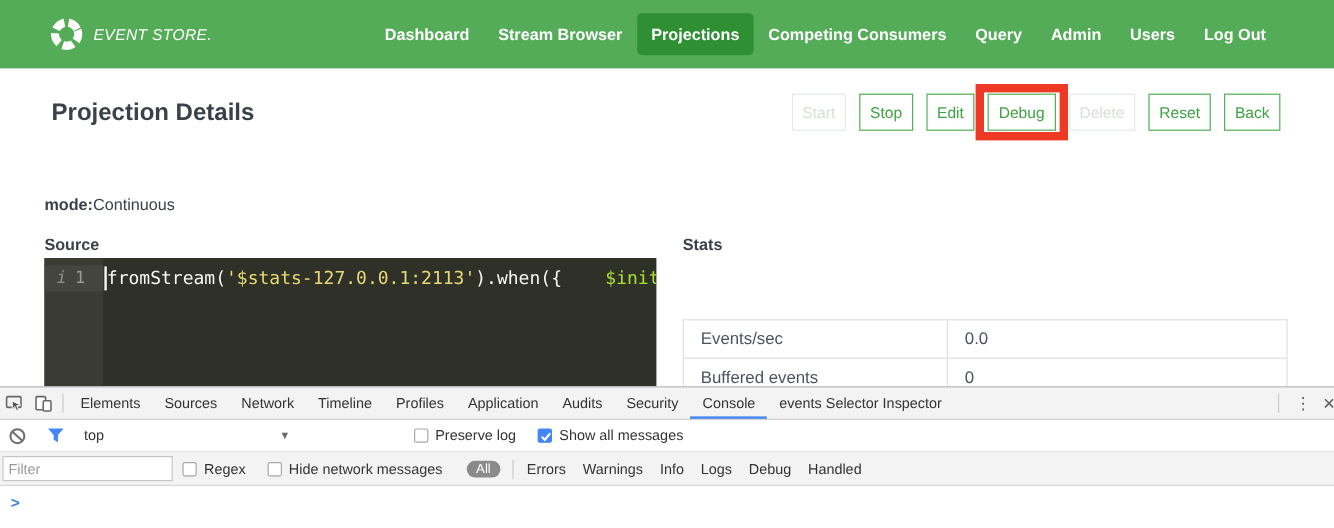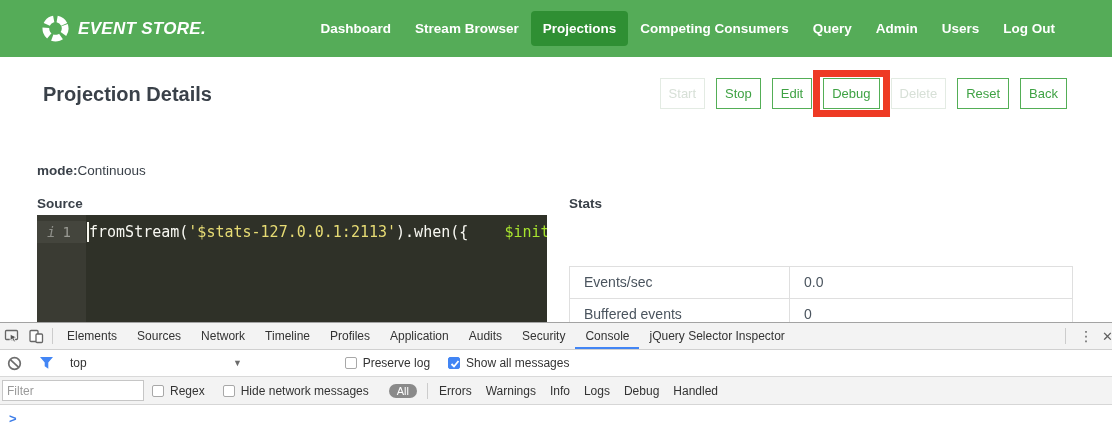--- a/index.html
+++ b/index.html
@@ -5,21 +5,21 @@
   * { margin:0; padding:0; box-sizing:border-box; }
   html,body { width:1112px; height:440px; overflow:hidden; background:#fff;
               font-family:"Liberation Sans", sans-serif; }
   #stage { position:relative; width:1112px; height:440px; background:#fff; }
 
   
   .navbar { position:absolute; left:0; top:0; width:1112px; height:57px;
             background:#55AC58; display:flex; align-items:center; }
   .logo { position:absolute; left:42px; top:0; height:57px; display:flex; align-items:center; gap:9px; }
   .logo-ring { width:27px; height:27px; }
-  .logo-text { color:#fff; font-size:17px; font-weight:bold; font-style:italic;
+  .logo-text { color:#fff; font-size:13px; font-weight:normal; font-style:italic;
                letter-spacing:0.3px; }
   .nav-items { position:absolute; right:45px; top:0; height:57px; display:flex; align-items:center; }
   .nav-item { color:#fff; font-size:13.5px; font-weight:bold; padding:10px 12px;
               border-radius:4px; white-space:nowrap; cursor:pointer; }
   .nav-item.active { background:#2F8F33; }
 
   
   .page-title { position:absolute; left:43px; top:83px; font-size:20px; font-weight:bold; color:#3A4149; }
   .status-line { position:absolute; left:37px; top:131px; font-size:14px; font-weight:bold; color:#3A4149; }
   .mode-line { position:absolute; left:37px; top:163px; font-size:13.5px; color:#3A4149; }
@@ -180,21 +180,21 @@
       <span class="dt-sep"></span>
       <span class="dt-tab">Elements</span>
       <span class="dt-tab">Sources</span>
       <span class="dt-tab">Network</span>
       <span class="dt-tab">Timeline</span>
       <span class="dt-tab">Profiles</span>
       <span class="dt-tab">Application</span>
       <span class="dt-tab">Audits</span>
       <span class="dt-tab">Security</span>
       <span class="dt-tab active">Console</span>
-      <span class="dt-tab">jQuery Selector Inspector</span>
+      <span class="dt-tab">events Selector Inspector</span>
       <span class="dt-right">
         <span class="dt-sep"></span>
         <span class="kebab">⋮</span>
         <span class="closex">✕</span>
       </span>
     </div>
 
     <div class="dt-row2">
       <span class="dt-iconbtn" style="margin-left:2px;">
         <svg width="15" height="15" viewBox="0 0 15 15">

